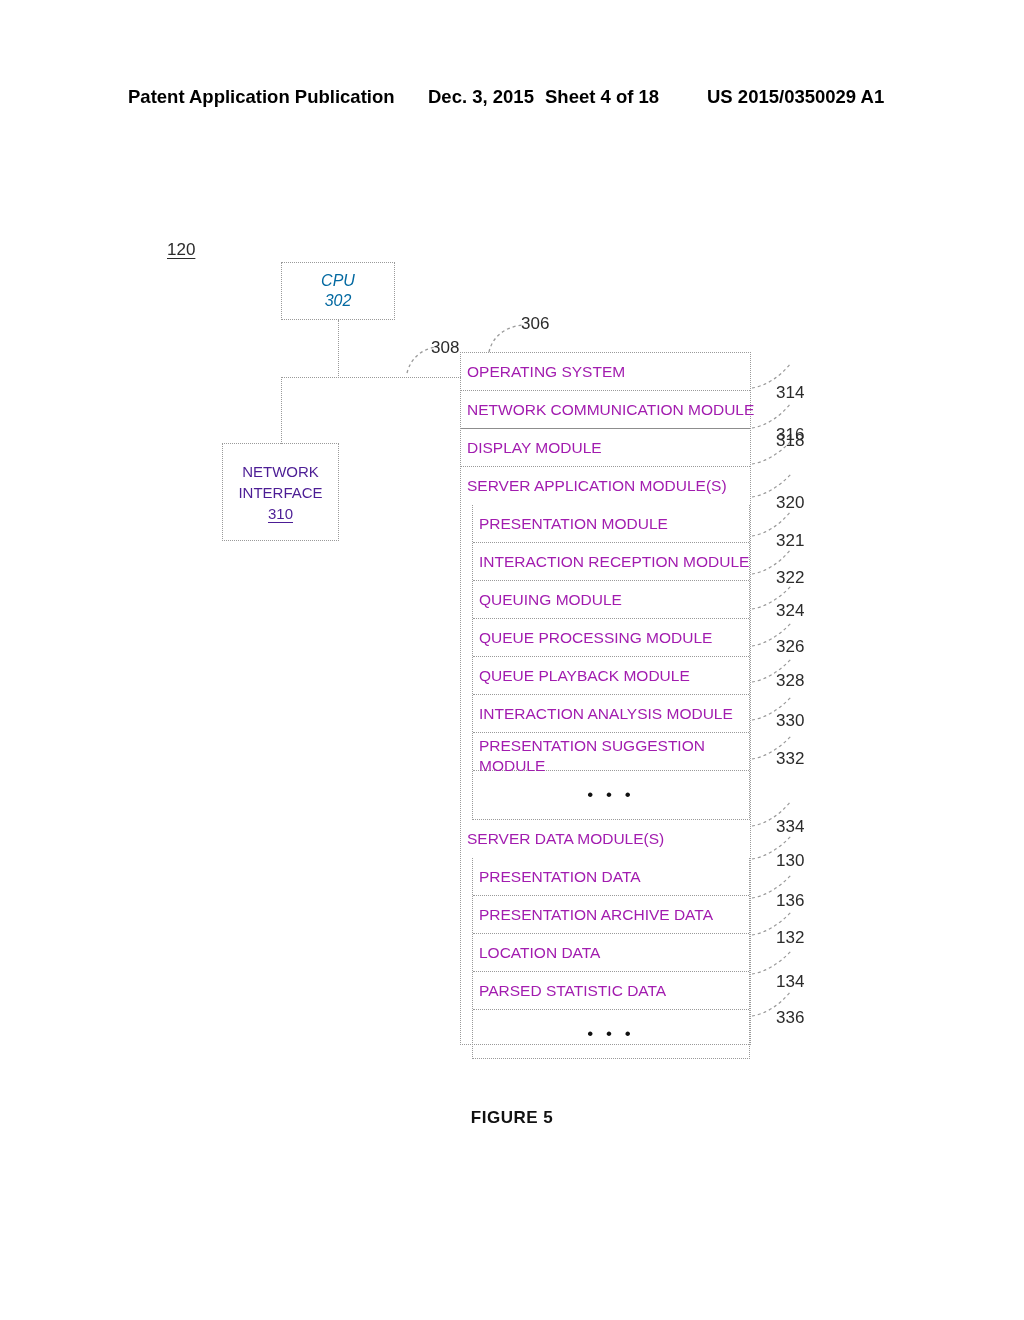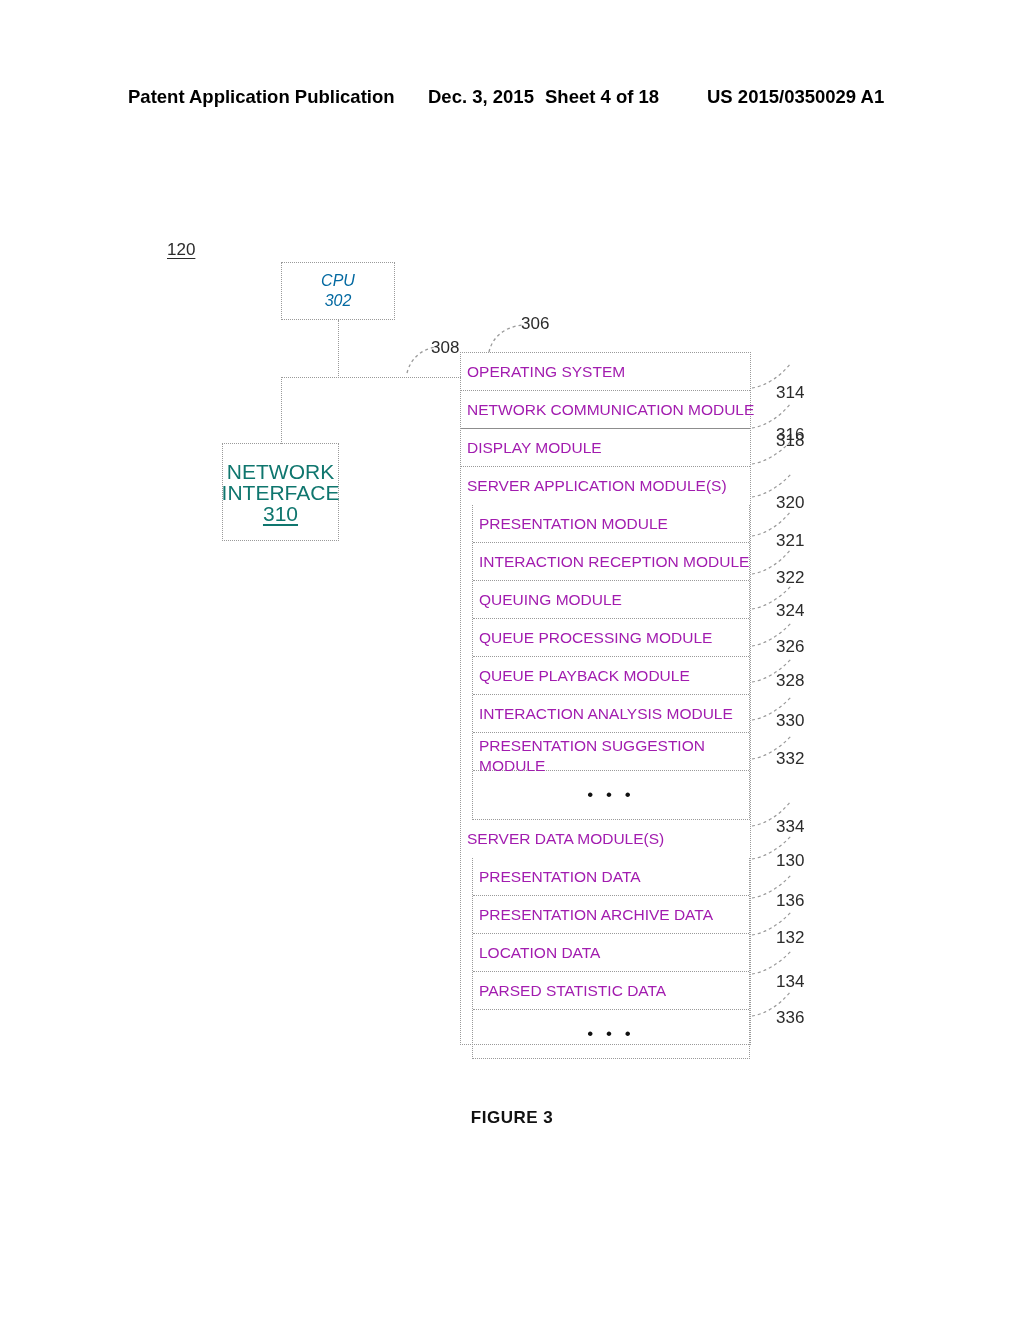--- a/index.html
+++ b/index.html
@@ -74,23 +74,23 @@
     left: 222px;
     top: 443px;
     width: 117px;
     height: 98px;
     display: flex;
     flex-direction: column;
     align-items: center;
     justify-content: center;
   }
   .nic-box .ln {
-    font-size: 21px;
+    font-size: 15px;
     line-height: 21px;
-    color: #0f766e;
+    color: #4c1d95;
   }
   .nic-box .ln.under {
     text-decoration: underline;
     text-underline-offset: 3px;
   }
 
   
   .bus {
     position: absolute;
     background: transparent;
@@ -347,13 +347,13 @@
 <svg class="leader" style="left:751px; top:948px;" width="46" height="30">
   <path d="M1,26 C14,24 28,16 40,3" fill="none" stroke="#9a9a9a" stroke-width="1.2" stroke-dasharray="3,3"></path>
 </svg>
 <div class="refnum" style="left:776px; top:972px;">134</div>
 
 <svg class="leader" style="left:751px; top:988px;" width="46" height="32">
   <path d="M1,28 C14,26 28,18 40,3" fill="none" stroke="#9a9a9a" stroke-width="1.2" stroke-dasharray="3,3"></path>
 </svg>
 <div class="refnum" style="left:776px; top:1008px;">336</div>
 
-<div class="fig-caption">FIGURE 3</div>
+<div class="fig-caption">FIGURE 5</div>
 
 </body></html>

